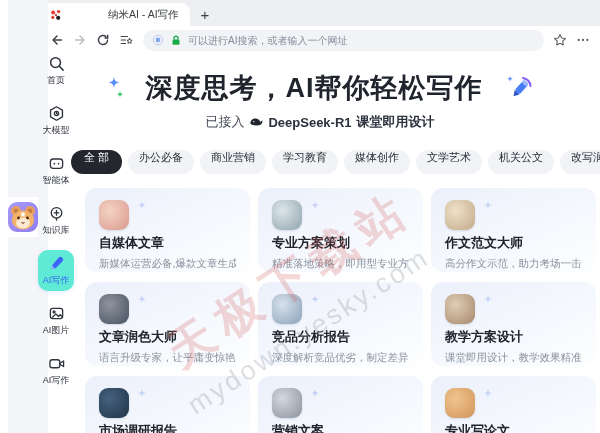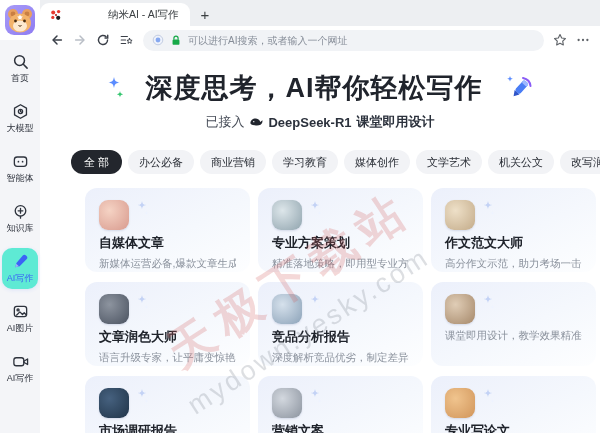--- a/index.html
+++ b/index.html
@@ -1,22 +1,22 @@
 <!DOCTYPE html>
 <html><head>
 <meta charset="utf-8">
 <style>
   * { margin:0; padding:0; box-sizing:border-box; }
   html,body { width:600px; height:433px; overflow:hidden; background:#fff;
     font-family:"Liberation Sans","DejaVu Sans",sans-serif; }
   .window { position:relative; width:600px; height:433px; background:#fff; }
 
   
-  .sidebar { position:absolute; left:0; top:0; width:40px; height:433px;
-    background:#f4f5f8; display:flex; flex-direction:column; align-items:center; z-index:5; }
+  .sidebar { position:absolute; left:8px; top:0; width:40px; height:433px;
+    background:#f4f5f8; display:flex; flex-direction:row; align-items:center; z-index:5; }
   .logo-wrap { width:40px; height:40px; background:#fff; display:flex; align-items:center; justify-content:center; }
   .logo { width:30px; height:30px; border-radius:9px; background:linear-gradient(135deg,#a79af7,#8f7df2);
     display:flex; align-items:center; justify-content:center; overflow:hidden; }
   .side-nav { margin-top:8px; display:flex; flex-direction:column; gap:9px; align-items:center; }
   .side-item { width:36px; padding:5px 0 4px; border-radius:10px; display:flex; flex-direction:column;
     align-items:center; gap:2px; color:#2e333d; font-size:9px; cursor:pointer; }
   .side-item svg { width:17px; height:17px; display:block; }
   .side-item.active { background:#5eead4; color:#3b63f6; box-shadow:0 1px 4px rgba(59,99,246,.12); }
 
   
@@ -38,21 +38,21 @@
   
   .main { position:absolute; top:54px; left:0; width:560px; height:379px; background:#fff;
     overflow:hidden; border-top-left-radius:10px; }
   .hero-row { margin-top:16px; display:flex; justify-content:center; align-items:center; gap:20px; }
   .hero-title { font-size:27px; font-weight:bold; color:#20242c; letter-spacing:1px; }
   .sub { margin-top:7px; display:flex; justify-content:center; align-items:center; gap:5px;
     font-size:13px; color:#474d58; }
   .sub b { font-weight:bold; color:#2b313c; }
 
   .cats { margin:19px 0 0 31px; display:flex; gap:6px; height:24px; overflow:hidden; }
-  .cat { flex:0 0 auto; display:flex; align-items:center; gap:5px; padding:0 11px;
+  .cat { flex:0 0 auto; display:flex; align-items:flex-start; gap:5px; padding:0 11px;
     background:#f2f3f6; border-radius:13px; font-size:11px; color:#2a2e36; cursor:pointer; white-space:nowrap; }
   .cat.active { background:#23262d; color:#fff; letter-spacing:3px; padding:0 10px 0 13px; }
 
   .grid { margin:14px 0 0 45px; display:grid; grid-template-columns:repeat(3,165px); gap:10px 8px; }
   .card { height:84px; border-radius:12px; padding:12px 14px; cursor:pointer; overflow:hidden;
     background:linear-gradient(155deg,#ecf0fb 0%,#f5f8fd 55%,#fdfeff 100%); }
   .card-head { display:flex; align-items:flex-start; gap:7px; }
   .avatar { width:30px; height:30px; border-radius:9px; flex:0 0 auto; box-shadow:0 1px 2px rgba(40,60,120,.15); }
   .av1{background:radial-gradient(circle at 35% 35%,#f5d3c4,#d89a8e);} .av2{background:radial-gradient(circle at 35% 35%,#dde6ea,#90a4ae);}
   .av3{background:radial-gradient(circle at 35% 35%,#eee0c8,#c3ab89);} .av4{background:radial-gradient(circle at 35% 35%,#8d949f,#4a5260);}
@@ -330,20 +330,21 @@
           <div class="card-desc">深度解析竞品优劣，制定差异化...</div>
         </div>
         <div class="card">
           <div class="card-head">
               <div class="avatar av6"></div>
             <svg width="14" height="20" viewBox="0 0 14 20">
                 <path d="M6 1 C6.6 4 7.1 4.5 10.2 5.1 C7.1 5.7 6.6 6.2 6 9.2 C5.4 6.2 4.9 5.7 1.8 5.1 C4.9 4.5 5.4 4 6 1 Z" fill="#c3d2f5"></path>
                 <path d="M10.5 11 C10.8 12.5 11.1 12.8 12.6 13.1 C11.1 13.4 10.8 13.7 10.5 15.2 C10.2 13.7 9.9 13.4 8.4 13.1 C9.9 12.8 10.2 12.5 10.5 11 Z" fill="#eef3ff"></path>
               </svg>
             </div>
+          <div class="card-title">教学方案设计</div>
           <div class="card-desc">课堂即用设计，教学效果精准保障</div>
         </div>
 
         <div class="card">
           <div class="card-head">
               <div class="avatar av7"></div>
             <svg width="14" height="20" viewBox="0 0 14 20">
                 <path d="M6 1 C6.6 4 7.1 4.5 10.2 5.1 C7.1 5.7 6.6 6.2 6 9.2 C5.4 6.2 4.9 5.7 1.8 5.1 C4.9 4.5 5.4 4 6 1 Z" fill="#c3d2f5"></path>
                 <path d="M10.5 11 C10.8 12.5 11.1 12.8 12.6 13.1 C11.1 13.4 10.8 13.7 10.5 15.2 C10.2 13.7 9.9 13.4 8.4 13.1 C9.9 12.8 10.2 12.5 10.5 11 Z" fill="#eef3ff"></path>
               </svg>

